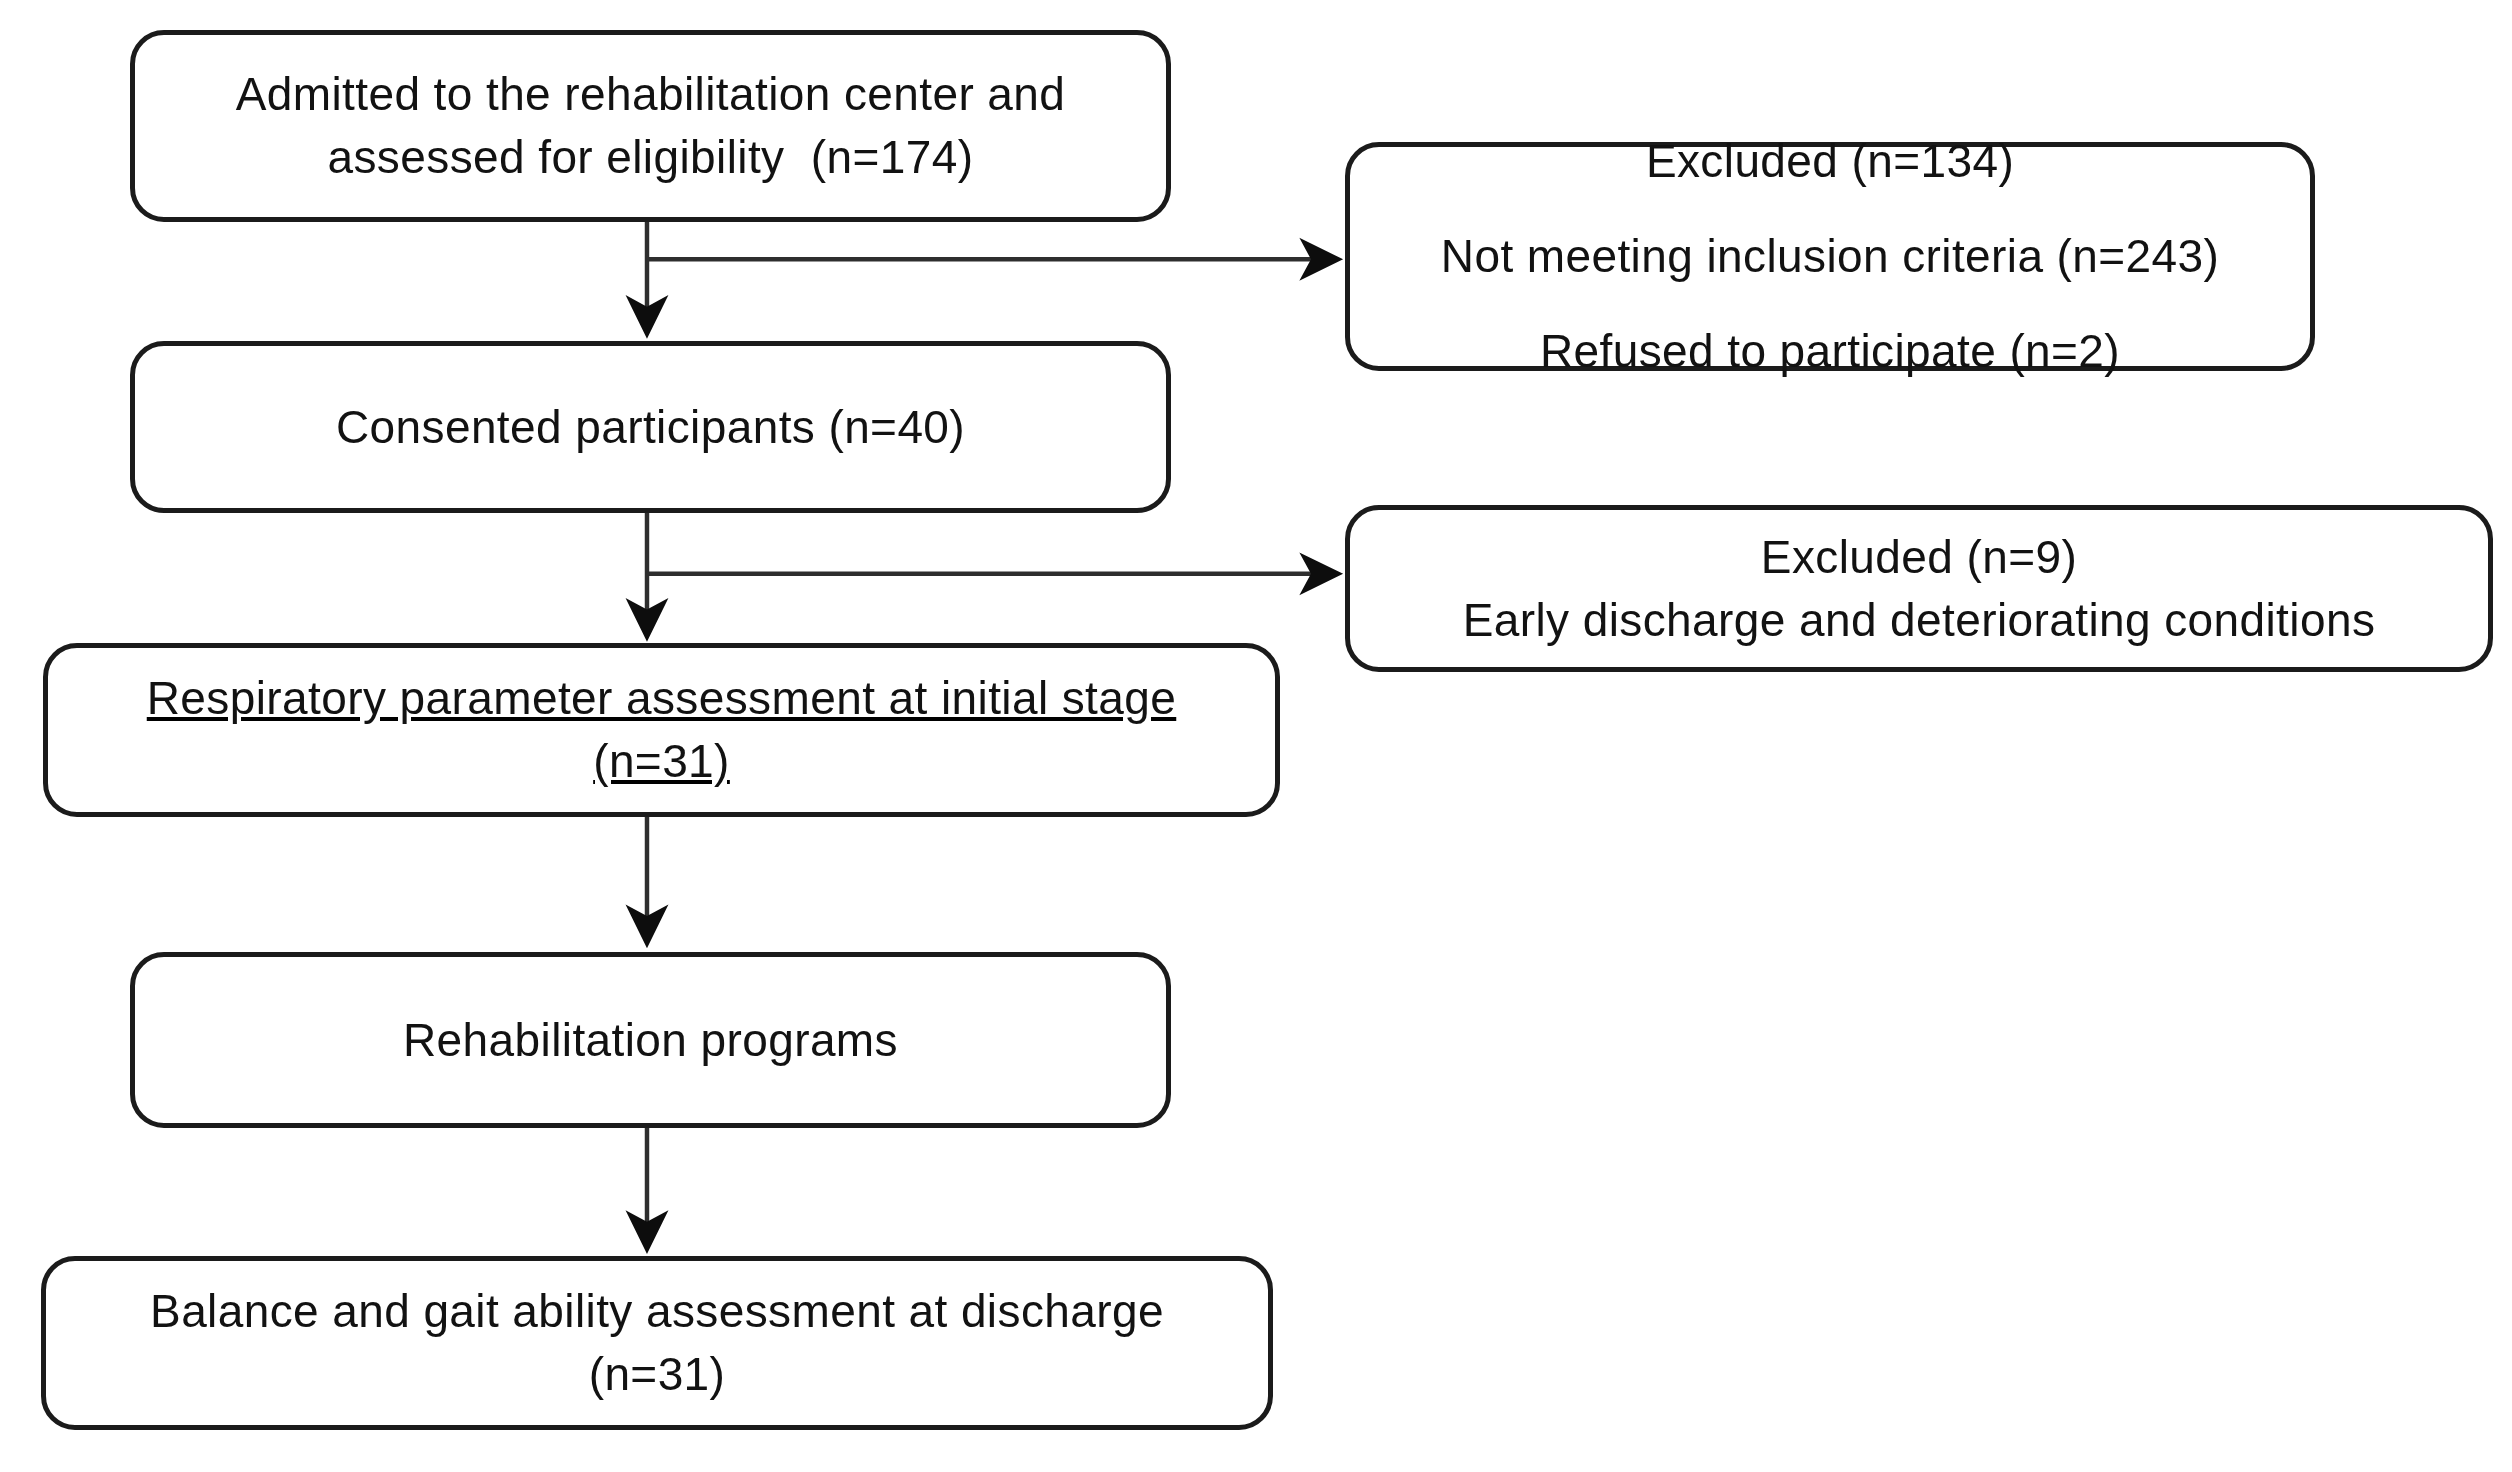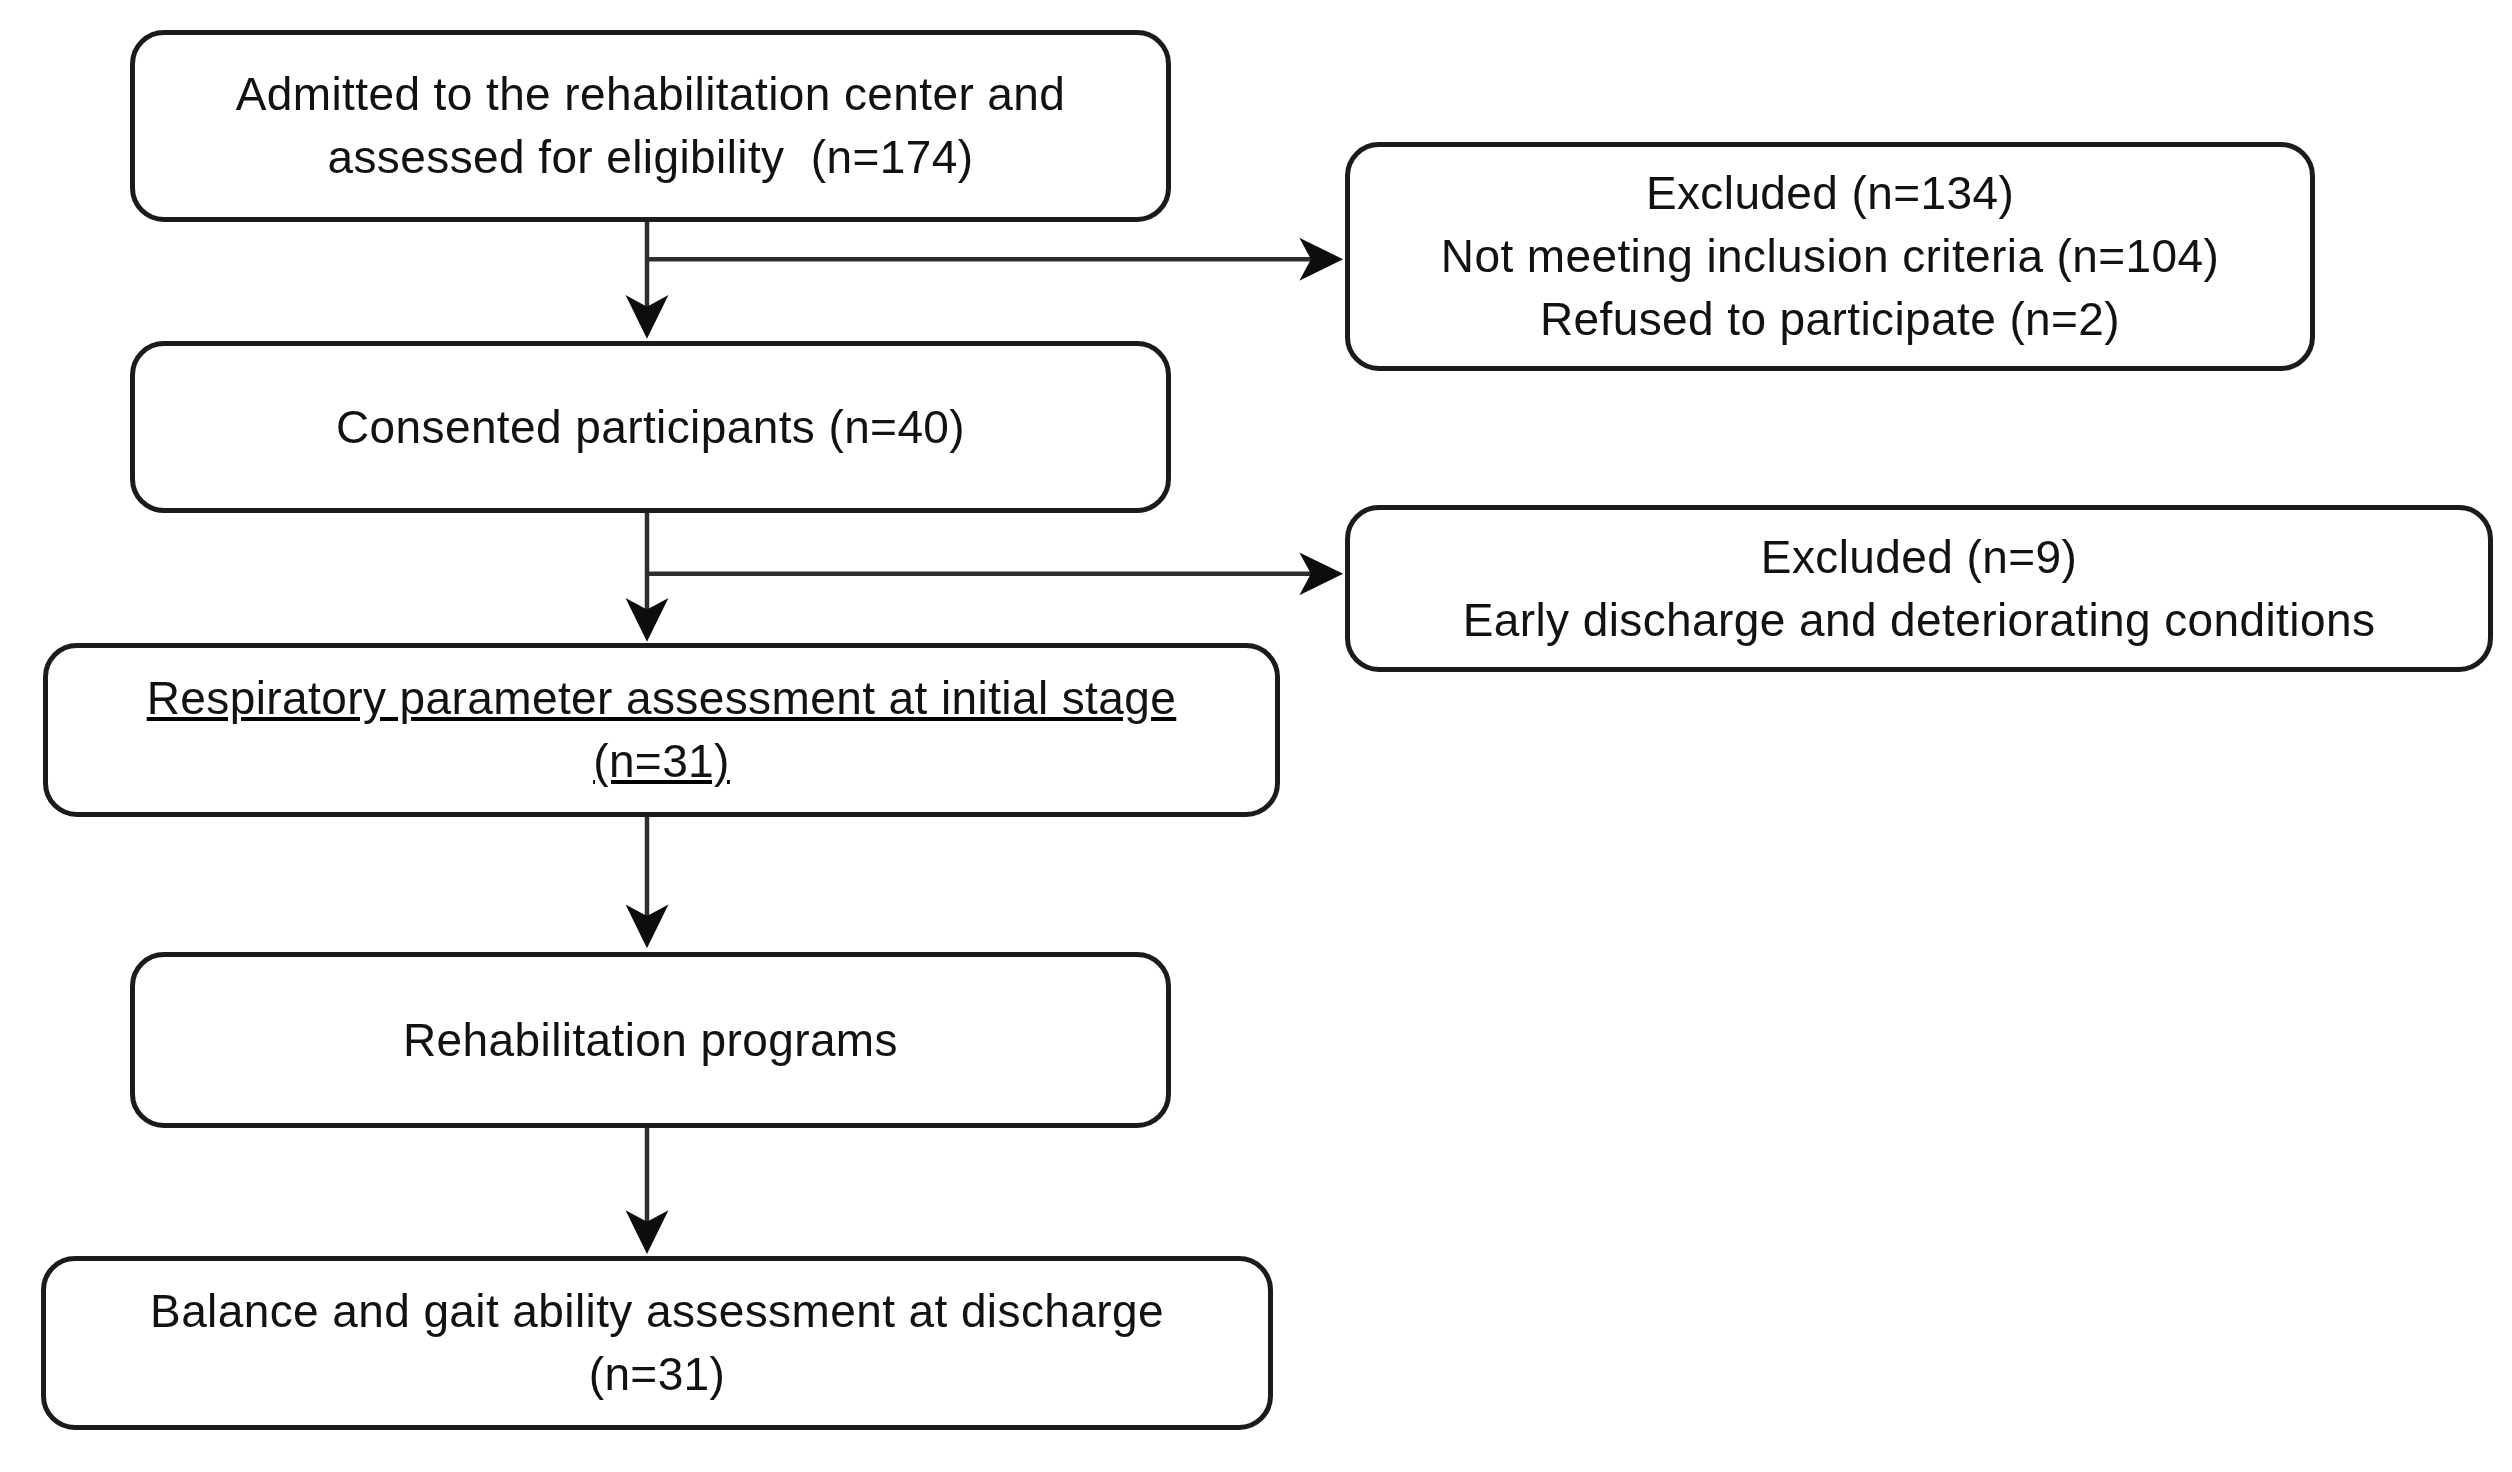--- a/index.html
+++ b/index.html
@@ -39,21 +39,21 @@
   .box-line {
     font-size: 46px;
     line-height: 63px;
     font-weight: 400;
     color: var(--text, #121212);
     white-space: pre-wrap;
     letter-spacing: 0.4px;
   }
   
   .box-admitted      { left: 130px;  top: 29.5px;   width: 1041px; height: 192px; }
-  .box-excluded-1    { left: 1345px; top: 142px;  width: 970px; height: 229px; }
+  .box-excluded-1    { left: 1345px; top: 142px;  width: 970px; height: 229px; gap: 32px; }
   .box-consented     { left: 130px;  top: 341px;  width: 1041px; height: 172px; }
   .box-excluded-2    { left: 1345px; top: 505px;  width: 1148px; height: 167px; }
   .box-respiratory   { left: 43px;   top: 643px;  width: 1237px; height: 174px; text-decoration: underline; }
   .box-rehab         { left: 130px;  top: 952px; width: 1041px; height: 176px; }
   .box-balance       { left: 41px;   top: 1256px; width: 1232px; height: 174px; }
 
   .connector-line {
     stroke: var(--connector, #2e2e2e);
     stroke-width: 5;
     fill: none;
@@ -89,21 +89,21 @@
     <polygon class="arrow-head" points="724,1403 700,1354 724,1367 748,1354"></polygon>
   </svg>
 
   <div class="flow-box box-admitted">
     <div class="box-line">Admitted to the rehabilitation center and</div>
     <div class="box-line">assessed for eligibility  (n=174)</div>
   </div>
 
   <div class="flow-box box-excluded-1">
     <div class="box-line">Excluded (n=134)</div>
-    <div class="box-line">Not meeting inclusion criteria (n=104)</div>
+    <div class="box-line">Not meeting inclusion criteria (n=243)</div>
     <div class="box-line">Refused to participate (n=2)</div>
   </div>
 
   <div class="flow-box box-consented">
     <div class="box-line">Consented participants (n=40)</div>
   </div>
 
   <div class="flow-box box-excluded-2">
     <div class="box-line">Excluded (n=9)</div>
     <div class="box-line">Early discharge and deteriorating conditions</div>

